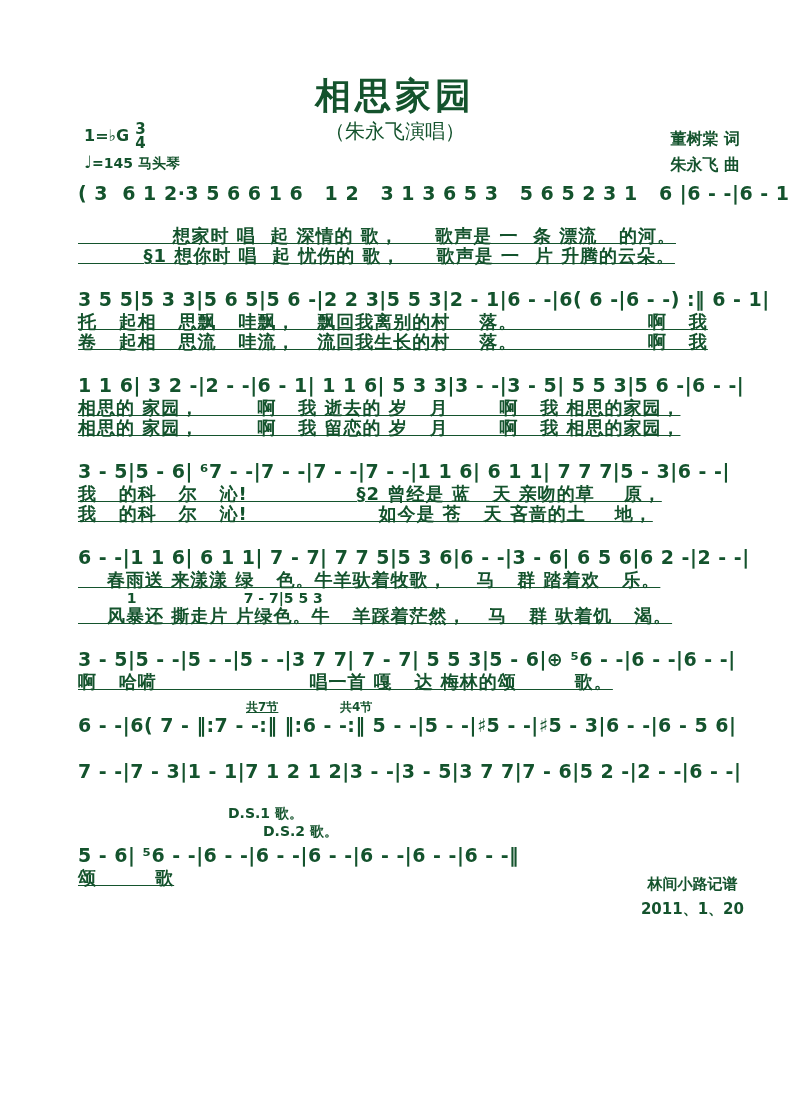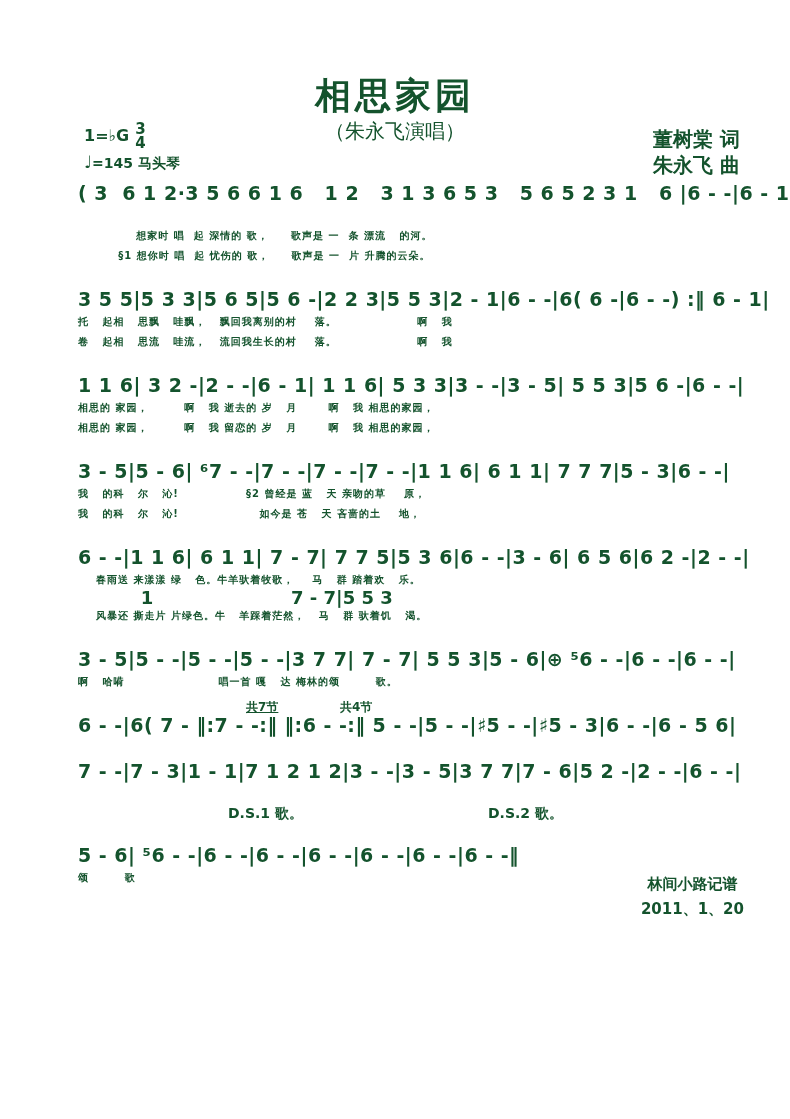--- a/index.html
+++ b/index.html
@@ -14,21 +14,21 @@
   .title{
     position:absolute;top:72px;left:0;width:100%;
     text-align:center;font-size:36px;font-weight:bold;letter-spacing:4px;
   }
   .subtitle{
     position:absolute;top:118px;left:0;width:100%;
     text-align:center;font-size:20px;font-weight:normal;
   }
   .credits{
     position:absolute;top:126px;right:50px;
-    text-align:right;font-size:20px;font-weight:bold;line-height:26px;
+    text-align:right;font-size:16px;font-weight:bold;line-height:26px;
   }
   .keysig{
     position:absolute;top:122px;left:84px;
     font-size:16px;font-weight:bold;
   }
   .frac{
     display:inline-flex;flex-direction:column;align-items:center;
     vertical-align:middle;line-height:0.95;font-size:15px;font-weight:bold;
     margin-left:6px;
   }
@@ -39,33 +39,33 @@
   .tempo .note-glyph{font-size:17px;}
   .systems{
     position:absolute;top:180px;left:78px;width:680px;
   }
   .system{margin-bottom:20px;position:relative;}
   .notation{
     font-size:19px;font-weight:bold;white-space:pre;
     line-height:26px;height:26px;letter-spacing:0.5px;
   }
   .lyric{
-    font-size:10px;font-weight:bold;white-space:pre;
-    line-height:20px;height:20px;letter-spacing:1px;
+    font-size:18px;font-weight:bold;white-space:pre;
+    line-height:20px;height:20px;letter-spacing:1px;text-decoration:underline;
   }
   .ossia{
-    font-size:18px;font-weight:bold;white-space:pre;
+    font-size:14px;font-weight:bold;white-space:pre;
     line-height:16px;height:16px;
   }
   .repeat-label{
     position:absolute;top:-13px;font-size:12px;font-weight:bold;
   }
   .repeat-label.l7{left:168px;text-decoration:underline;}
   .repeat-label.l4{left:262px;}
-  .ds-row{display:flex;font-size:14px;font-weight:bold;line-height:18px;height:18px;}
+  .ds-row{display:flex;font-size:14px;font-weight:bold;line-height:18px;height:18px;flex-direction:column;}
   .ds-row .ds1{margin-left:150px;}
   .ds-row .ds2{margin-left:185px;}
   .footer{
     position:absolute;top:872px;right:46px;
     text-align:center;font-size:15px;font-weight:bold;line-height:25px;
   }
 </style>
 </head>
 <body>
 

